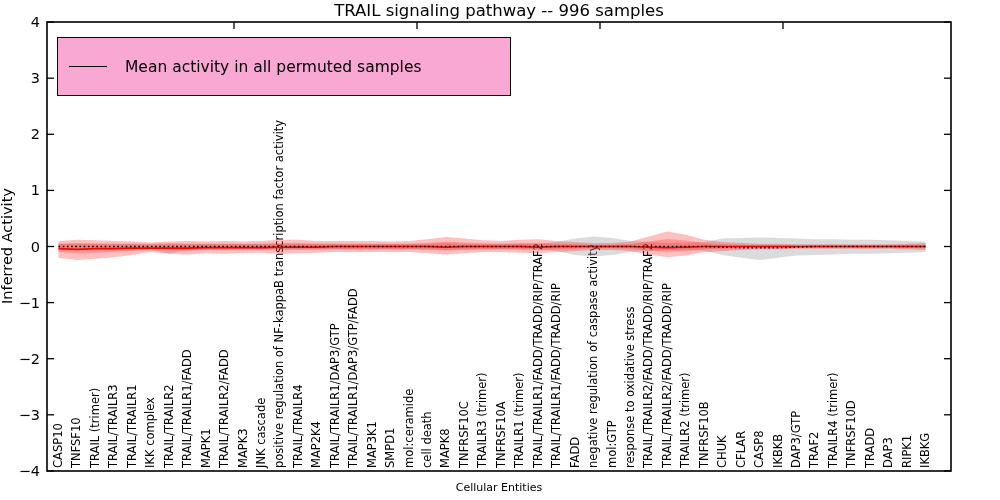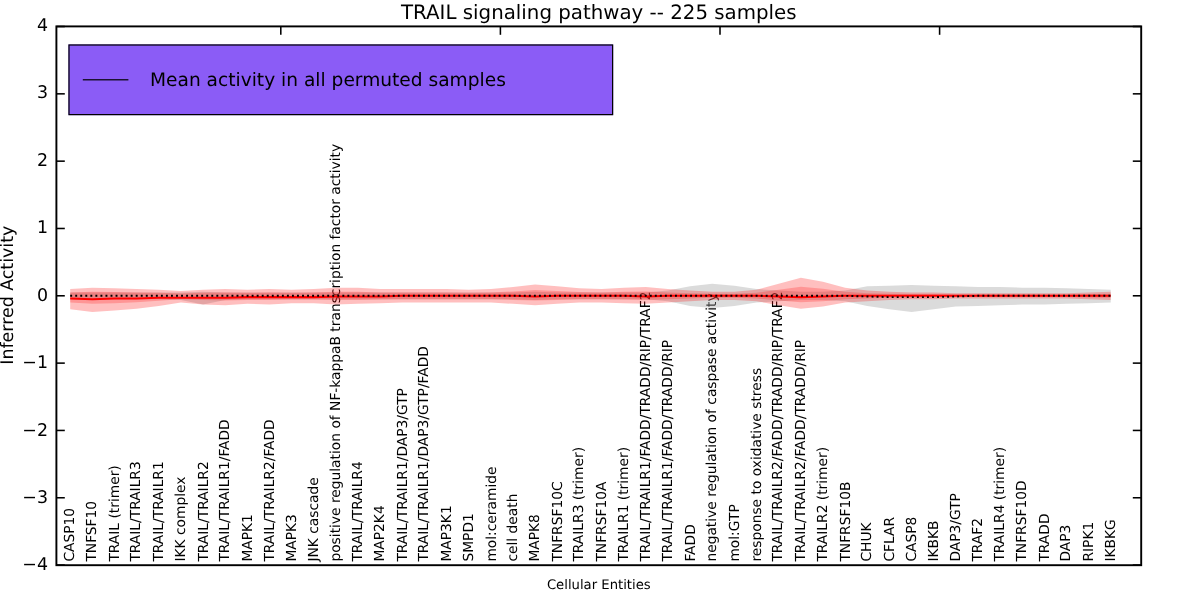--- a/index.html
+++ b/index.html
@@ -22,21 +22,21 @@
     position:absolute;width:30px;text-align:right;font-size:14.5px;line-height:16px;
   }
   .xtick{
     position:absolute;font-size:11.5px;line-height:13px;white-space:nowrap;
     transform:rotate(-90deg);transform-origin:0 0;
   }
   #xticks,#yticks{position:absolute;left:0;top:0;}
   #plot{position:absolute;left:0;top:0;}
   .legend{
     position:absolute;left:57px;top:37px;width:454px;height:59px;
-    background:#8b5cf6;border:1.7px solid #000;box-sizing:border-box;
+    background:#f9a8d4;border:1.7px solid #000;box-sizing:border-box;
     display:flex;flex-direction:column;justify-content:center;gap:6px;padding-left:11px;
   }
   .legend-row{display:flex;align-items:center;gap:18px;height:22px;}
   .legend-line{width:38px;height:0;border-top:1.7px solid #000;}
   .legend-label{font-size:15.5px;}
 </style>
 </head>
 <body>
 
 <div id="figure">
@@ -116,21 +116,21 @@
       <line x1="47" y1="414.8" x2="54" y2="414.8" stroke="#000" stroke-width="1.3"></line>
       <line x1="951" y1="414.8" x2="944" y2="414.8" stroke="#000" stroke-width="1.3"></line>
       <line x1="47" y1="470.9" x2="54" y2="470.9" stroke="#000" stroke-width="1.3"></line>
       <line x1="951" y1="470.9" x2="944" y2="470.9" stroke="#000" stroke-width="1.3"></line>
       <line x1="234" y1="22" x2="234" y2="29" stroke="#000" stroke-width="1.3"></line>
       <line x1="417" y1="22" x2="417" y2="29" stroke="#000" stroke-width="1.3"></line>
       <line x1="600" y1="22" x2="600" y2="29" stroke="#000" stroke-width="1.3"></line>
       <line x1="783" y1="22" x2="783" y2="29" stroke="#000" stroke-width="1.3"></line>
     </svg>
 
-  <div class="title">TRAIL signaling pathway -- 225 samples</div>
+  <div class="title">TRAIL signaling pathway -- 996 samples</div>
   <div class="ylabel">Inferred Activity</div>
   <div class="xlabel">Cellular Entities</div>
   <div id="yticks">
       <div class="ytick" style="left: 10px; top: 14.1px;">4</div>
       <div class="ytick" style="left: 10px; top: 70.2px;">3</div>
       <div class="ytick" style="left: 10px; top: 126.3px;">2</div>
       <div class="ytick" style="left: 10px; top: 182.4px;">1</div>
       <div class="ytick" style="left: 10px; top: 238.5px;">0</div>
       <div class="ytick" style="left: 10px; top: 294.6px;">−1</div>
       <div class="ytick" style="left: 10px; top: 350.7px;">−2</div>

